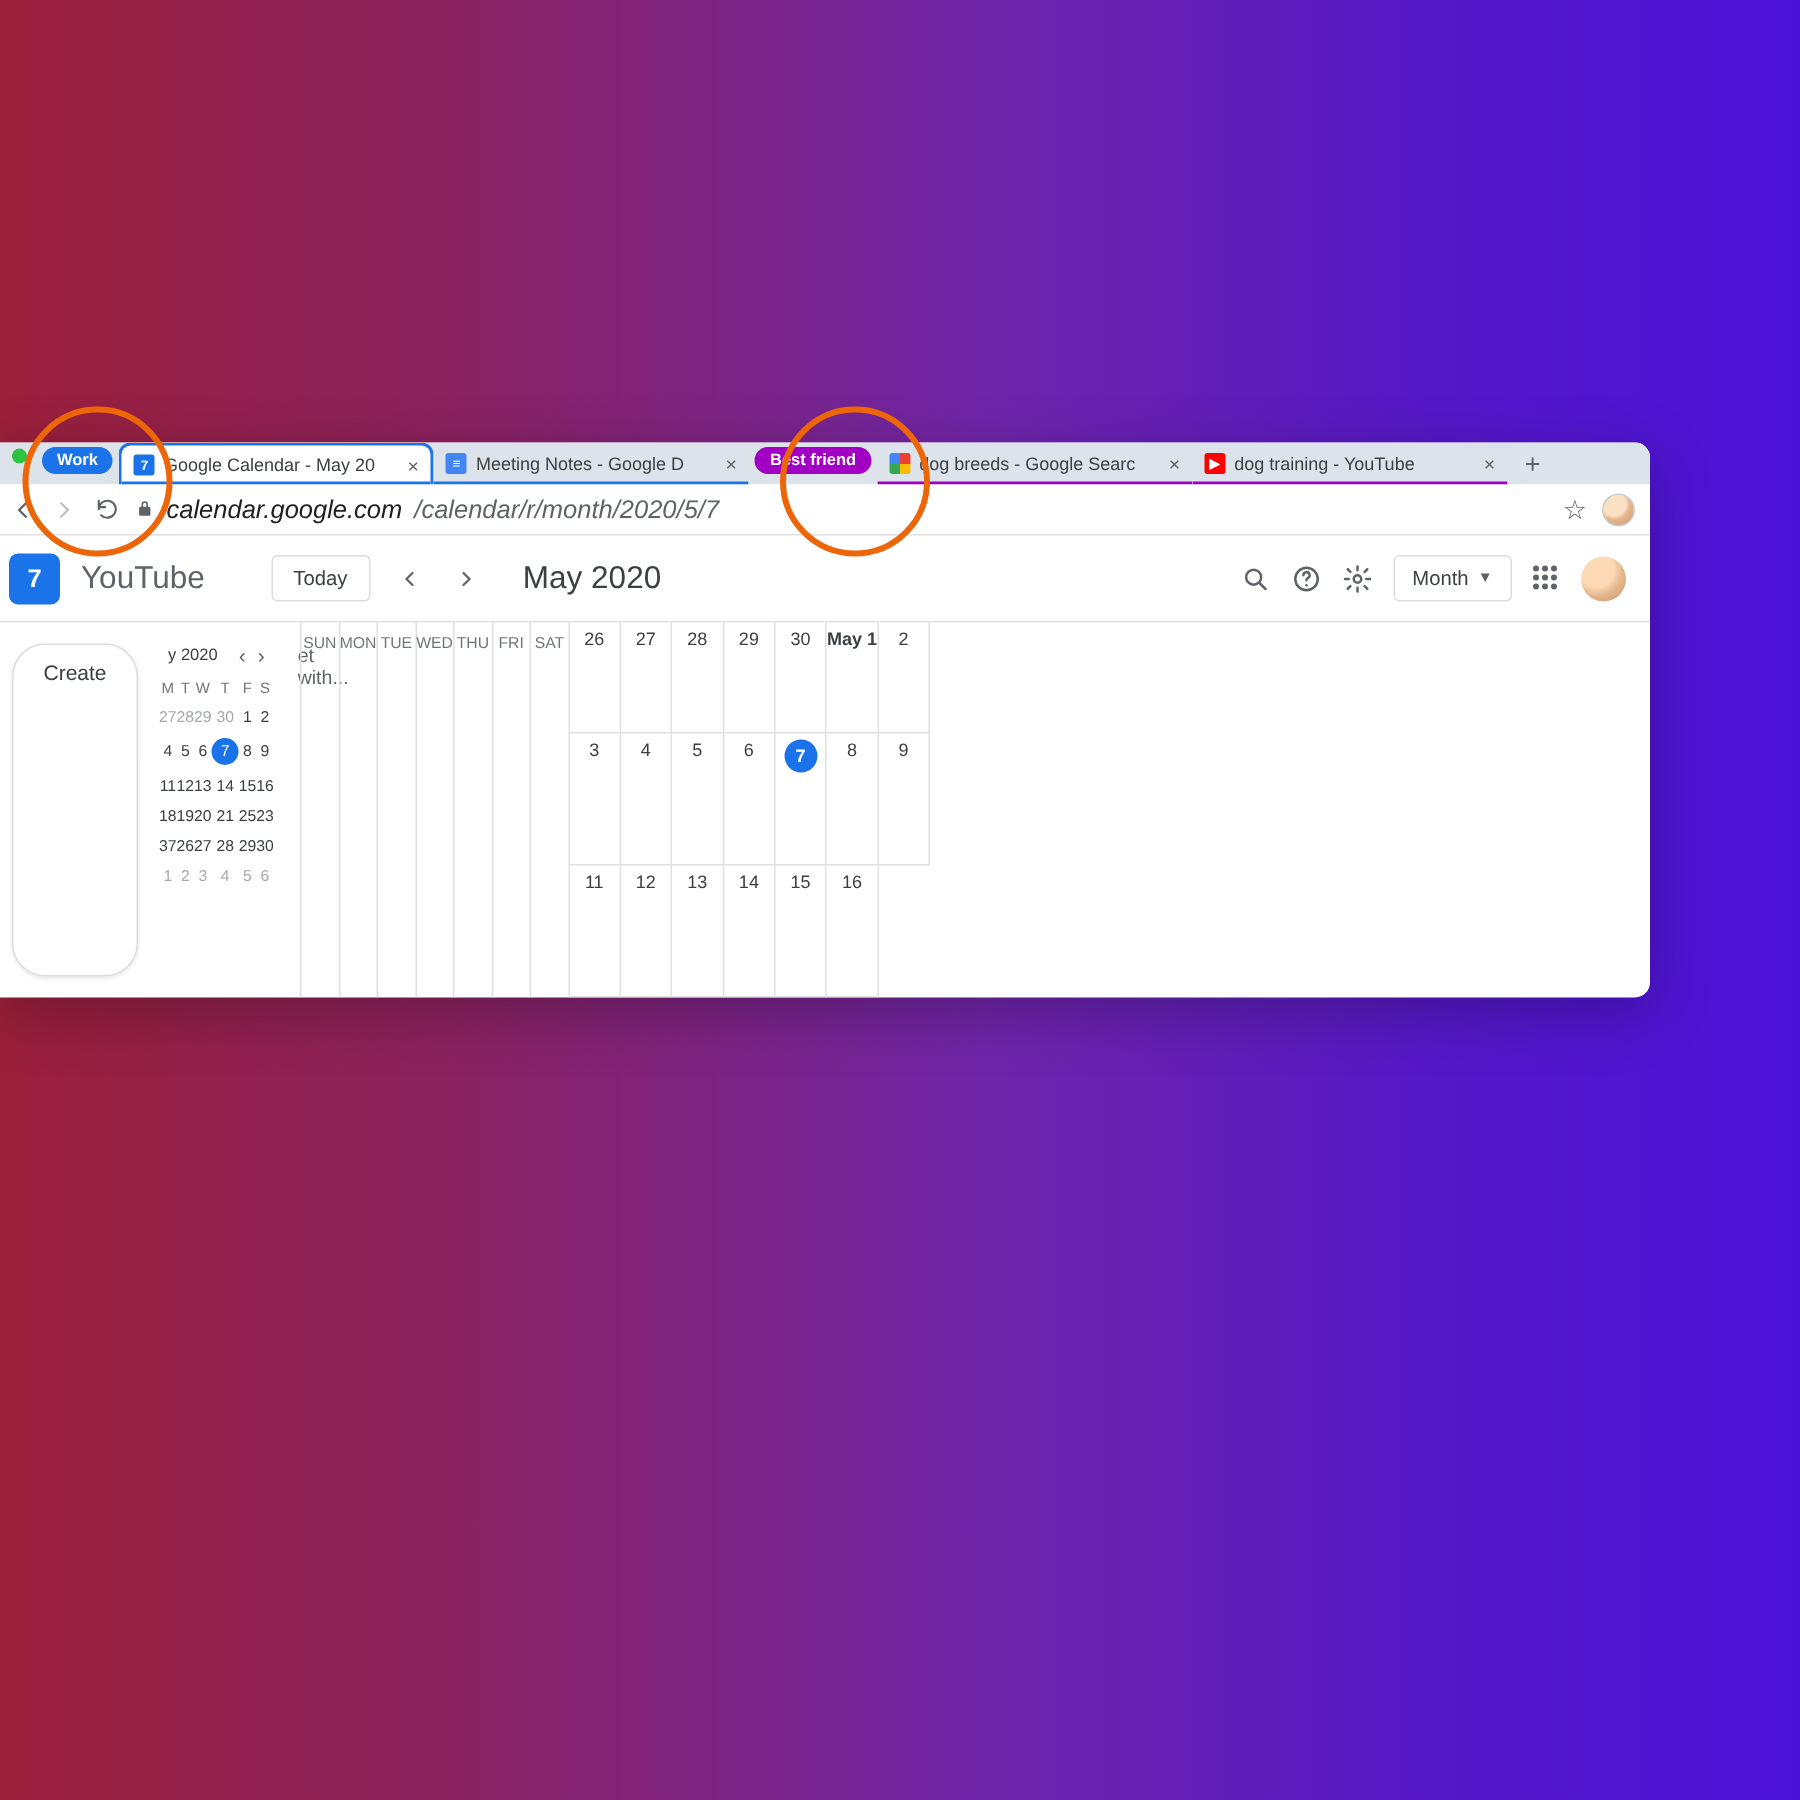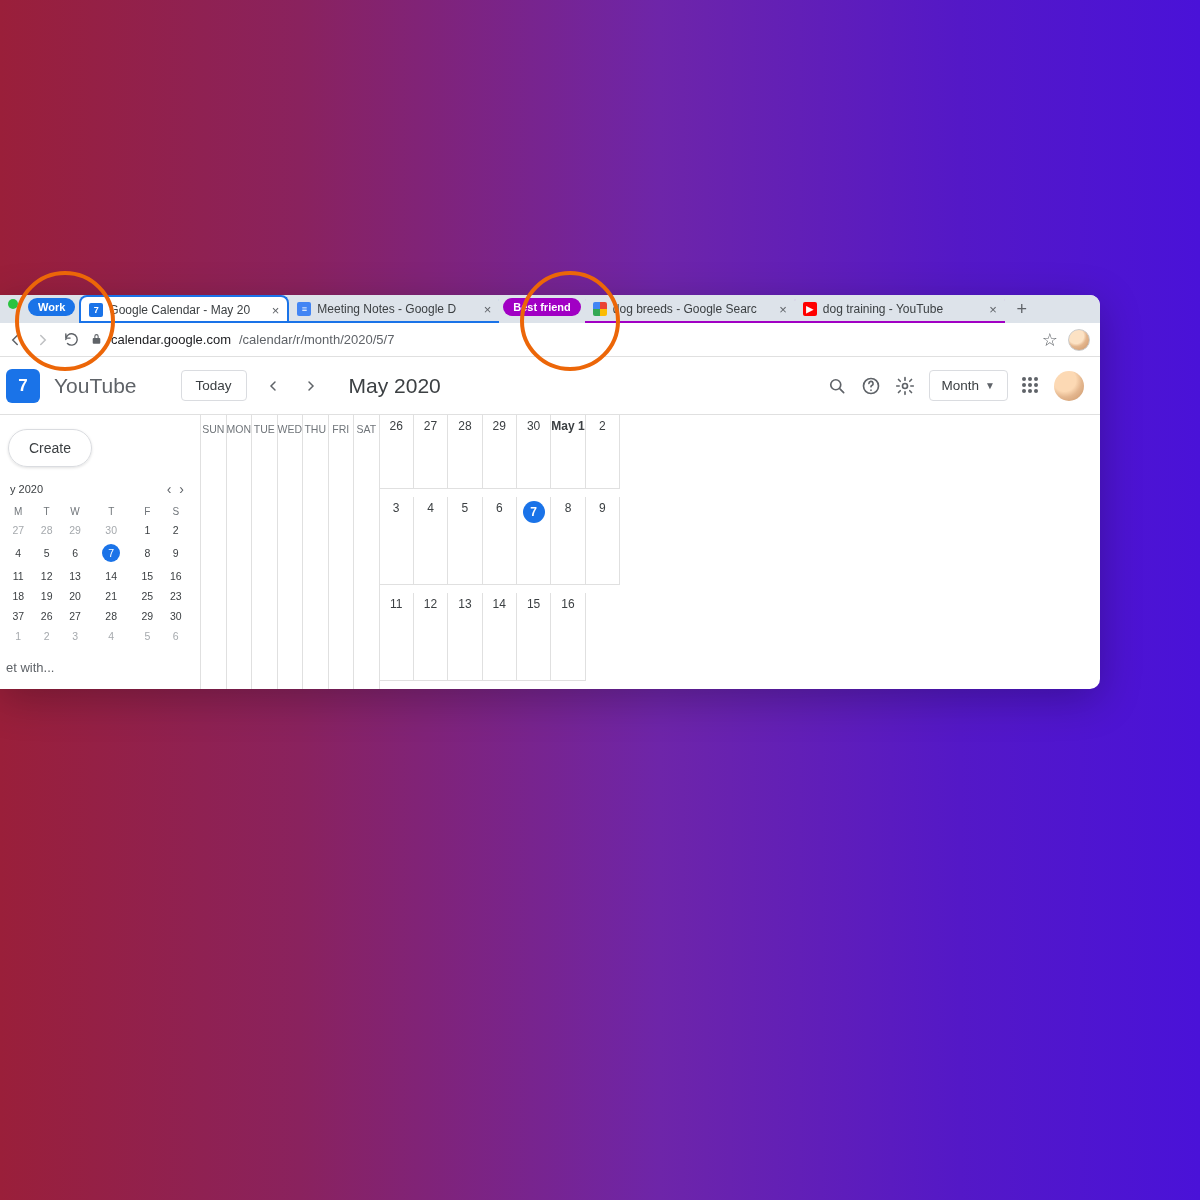--- a/index.html
+++ b/index.html
@@ -96,21 +96,21 @@
   
   .addr-bar {
     height: 34px;
     background:#fff;
     border-bottom:1px solid #e0e0e0;
     display:flex; align-items:center;
     gap:10px; padding:0 10px 0 6px;
     color:#5f6368;
   }
   .nav-ico { width:18px; height:18px; display:flex; align-items:center; justify-content:center; fill:#5f6368; cursor:pointer;}
-  .omnibox { flex:1; display:flex; align-items:center; gap:8px; font-size:13px; color:#202124;}
+  .omnibox { flex:1; display:flex; align-items:center; gap:8px; font-size:17px; color:#202124;font-style:italic;}
   .lock { font-size:12px; color:#5f6368;}
   .url-dim { color:#5f6368; }
   .star { font-size:18px; color:#5f6368; cursor:pointer;}
   .avatar {
     width:22px;height:22px;border-radius:50%;
     background: radial-gradient(circle at 35% 30%, #fce2c4 0 40%, #e4b78f 55%, #c99366 100%);
     border:1px solid #ccc;
   }
 
   
@@ -150,21 +150,21 @@
   .cal-avatar {
     width:30px;height:30px;border-radius:50%;
     background: radial-gradient(circle at 35% 30%, #fcd9b4 0 40%, #e4b78f 60%, #c99366 100%);
   }
 
   
   .cal-body { display:flex; }
 
   .sidebar {
     width:200px; padding:14px 10px 14px 4px;
-    display:flex; flex-direction:column; gap:14px;
+    display:flex; flex-direction:row; gap:14px;
     font-size:12px; color:#3c4043;
   }
   .create-btn {
     border:1px solid #dadce0; border-radius:22px;
     padding:10px 20px; font-size:14px; color:#3c4043;
     box-shadow:0 1px 3px rgba(0,0,0,.12);
     width:fit-content; margin-left:4px; cursor:pointer;
   }
 
   .mini {

